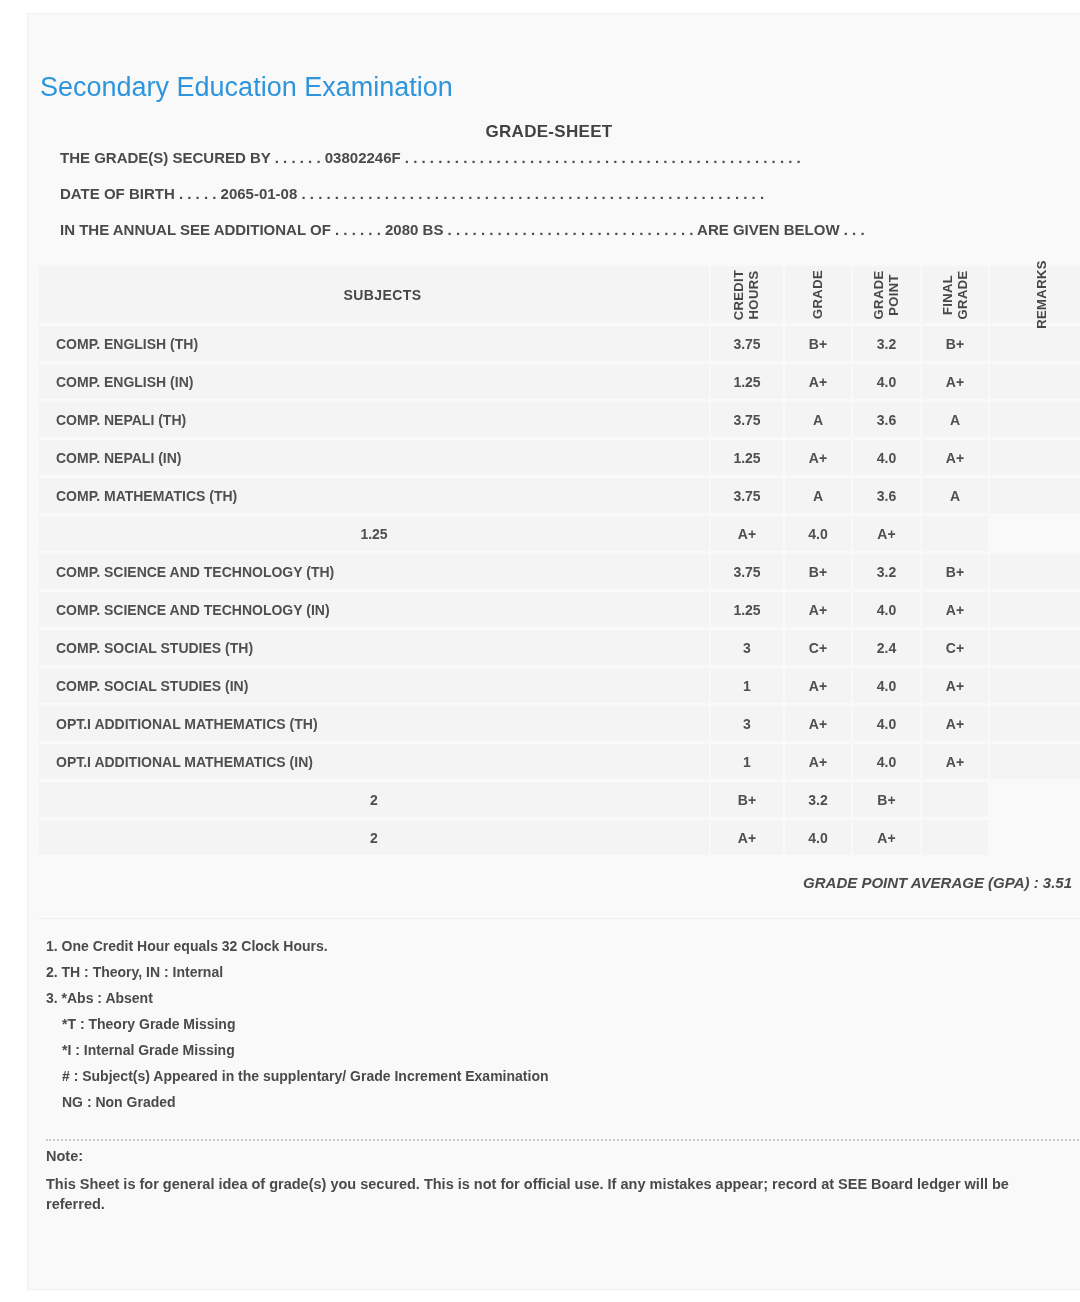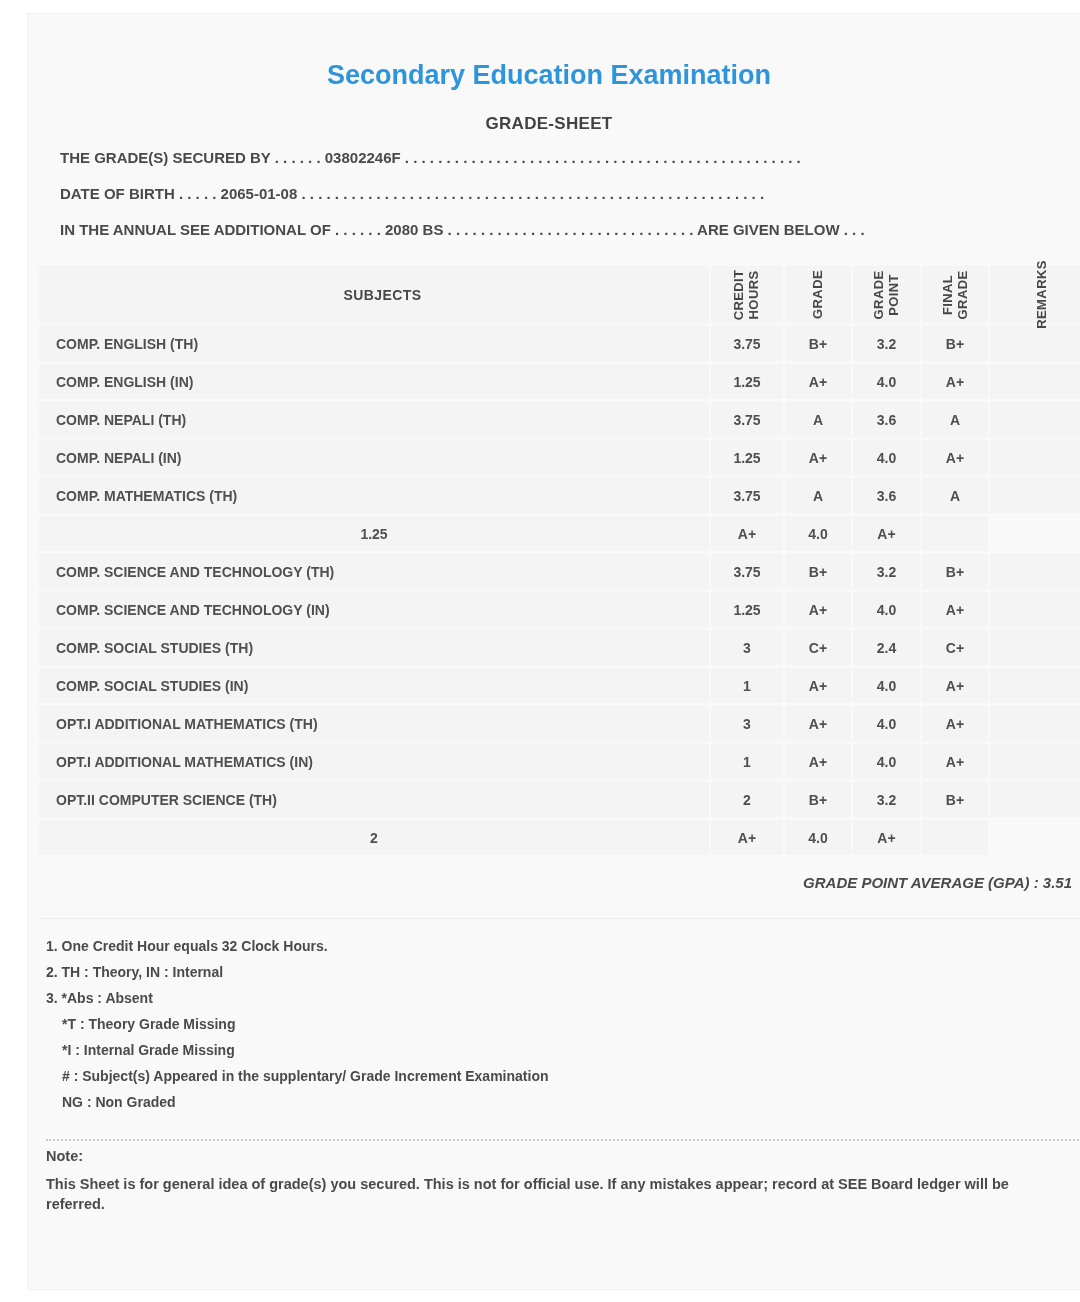--- a/index.html
+++ b/index.html
@@ -16,31 +16,31 @@
     left: 27px; top: 13px;
     width: 1068px; height: 1277px;
     background: #f9f9f9;
     border: 1px solid #f1f1f1;
     box-sizing: border-box;
   }
   .section { position: absolute; left: 11px; right: 0; }
 
   .title {
     top: 46px; left: 0; right: 24px;
-    text-align: center;
-    font-size: 27px; font-weight: 700;
+    text-align: left;
+    font-size: 27px; font-weight: 400;
     color: #2e95dc;
-    margin: 0;
+    margin: 12px;
   }
   .subtitle {
     top: 96px; left: 0; right: 24px;
     text-align: center;
     font-size: 17px; font-weight: 700;
     color: #424242; letter-spacing: .3px;
-    margin: 4px;
+    margin: 12px;
   }
 
   .meta { top: 126px; padding-left: 21px; color: #4a4a4a; font-weight: 700; font-size: 15px; }
   .meta-line { height: 36px; line-height: 36px; white-space: pre; overflow: hidden; }
   .meta-line span { white-space: pre; }
 
   .grades-table { top: 252px; right: 0; }
   .tgrid {
     display: grid;
     grid-template-columns: 670px 72px 66px 67px 66px auto;
@@ -226,21 +226,20 @@
   <div class="tgrid row">
     <div class="cell cell-subject">OPT.I ADDITIONAL MATHEMATICS (IN)</div>
     <div class="cell cell-center">1</div>
     <div class="cell cell-center">A+</div>
     <div class="cell cell-center">4.0</div>
     <div class="cell cell-center">A+</div>
     <div class="cell cell-center"></div>
   </div>
 
   <div class="tgrid row">
-    <div class="cell cell-subject">OPT.II COMPUTER SCIENCE (TH)</div>
     <div class="cell cell-center">2</div>
     <div class="cell cell-center">B+</div>
     <div class="cell cell-center">3.2</div>
     <div class="cell cell-center">B+</div>
     <div class="cell cell-center"></div>
   </div>
 
   <div class="tgrid row">
     <div class="cell cell-center">2</div>
     <div class="cell cell-center">A+</div>

